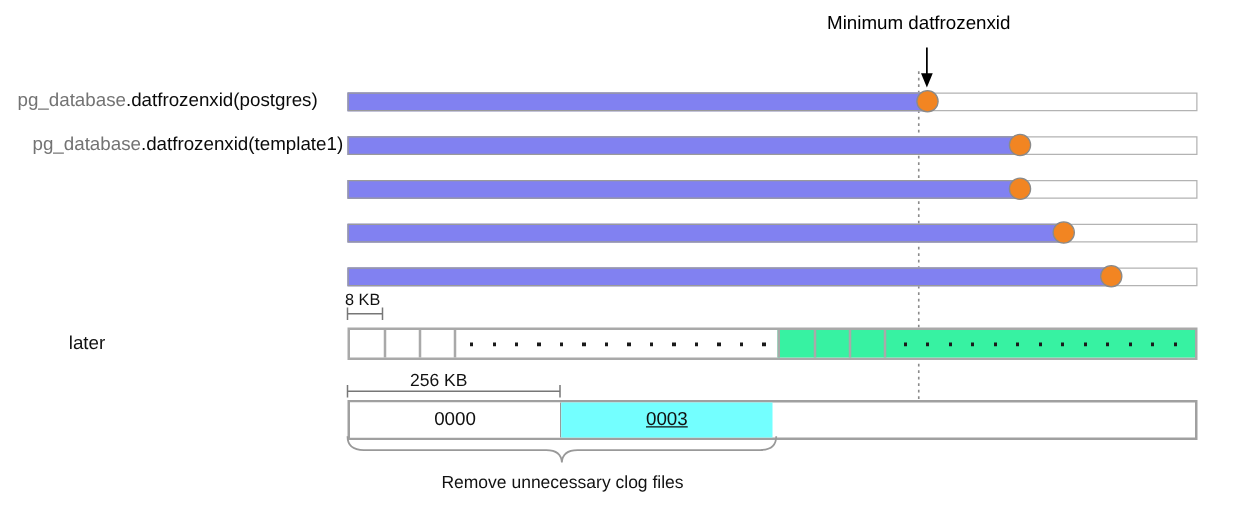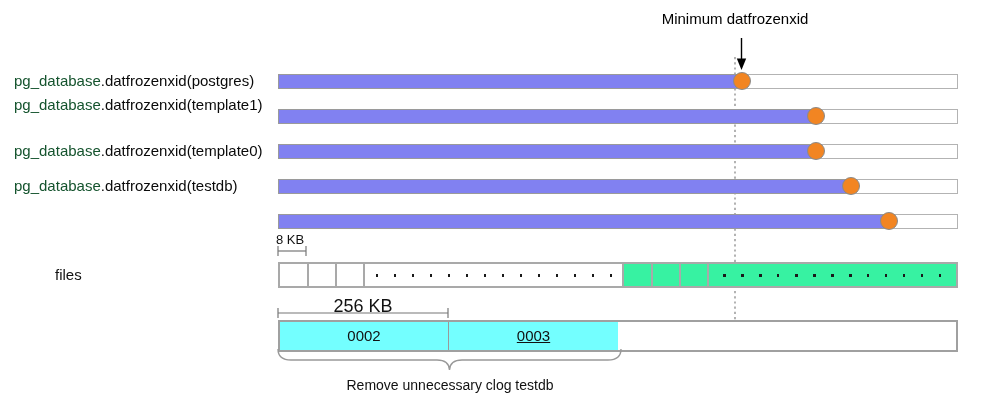--- a/index.html
+++ b/index.html
@@ -7,49 +7,49 @@
     position:relative; width:998px; height:407px; background:#fff;
     font-family:"Liberation Sans", sans-serif; color:#111; overflow:hidden;
   }
   
   .anno-title{position:absolute; left:635px; top:10px; width:200px; text-align:center;
     font-size:15px; color:#000;}
   svg.layer{position:absolute; left:0; top:0; width:998px; height:407px; pointer-events:none;}
   #underlay{z-index:0;} #overlay{z-index:2;}
   
   .row-label{position:absolute; left:14px; height:20px; line-height:20px; font-size:15px; white-space:nowrap;}
-  .row-label .pfx{color:#14532d;}
+  .row-label .pfx{color:#737373;}
   .row-label .sfx{color:#0a0a0a;text-align:right;}
   .track{position:absolute; left:278px; width:678px; height:13px; background:#fff;
     border:1px solid #b3b3b3;}
   .bar{position:absolute; left:-1px; top:-1px; height:13px; background:#8181f1; border:1px solid #9a9a9a;}
   .marker{position:absolute; top:-3px; width:16px; height:16px; border-radius:50%;
     background:#f28522; border:1px solid #8a8a8a; z-index:3;}
   .r0{top:74px;} .r1{top:109px;} .r2{top:144px;} .r3{top:179px;} .r4{top:214px;}
-  .l0{top:71px;} .l1{top:95px;} .l2{top:141px;} .l3{top:176px;} .l4{top:211px;}
+  .l0{top:71px;} .l1{top:106px;margin-left:12px;} .l2{top:141px;} .l3{top:176px;} .l4{top:211px;}
   
   .clog-label{position:absolute; left:55px; top:262px; height:26px; line-height:26px; font-size:15px;}
   .clog-track{position:absolute; left:278px; top:262px; width:676px; height:22px;
     background:#fff; border:2px solid #a9a9a9; z-index:1;}
   .green-region{position:absolute; left:342px; top:0; bottom:0; right:0; background:#37f2a2;
     border-left:2px solid #a9a9a9;}
   .cell-div{position:absolute; top:0; bottom:0; width:2px; background:#a9a9a9;}
   .dots{position:absolute; top:10px; height:3px;
     background-image:repeating-linear-gradient(to right,#1a1a1a 0 2.5px,transparent 2.5px 18px);}
   .scale8-label{position:absolute; left:276px; top:232px; font-size:13px;}
   
   .pgclog-label{position:absolute; left:55px; top:312px; font-size:15px; line-height:20px; white-space:nowrap;}
   .pgclog-label .small{font-size:12px; color:#222;}
   .pgclog-track{position:absolute; left:278px; top:320px; width:676px; height:28px;
     border:2px solid #a0a0a0; display:flex; z-index:1; background:#fff;}
   .seg{width:169px; height:28px; line-height:28px; text-align:center; font-size:15px;
     border-right:1px solid #999; background:#fff; box-sizing:border-box;}
   .seg:last-child{border-right:none; width:169px;text-decoration:underline;}
   .seg.kept{background:#73ffff;}
-  .scale256-label{position:absolute; left:278px; top:296px; width:170px; text-align:center; font-size:18px;}
+  .scale256-label{position:absolute; left:266px; top:296px; width:170px; text-align:center; font-size:14px;}
   
   .remove-note{position:absolute; left:300px; top:377px; width:300px; text-align:center; font-size:14px;}
 </style>
 </head>
 <body>
 
 <div id="canvas">
 
   <svg class="layer" id="underlay">
     <line x1="735" y1="57" x2="735" y2="320" stroke="#8a8a8a" stroke-width="1.3" stroke-dasharray="2.2 3"></line>
@@ -83,56 +83,50 @@
   </div>
 
   <div class="row-label l1">
     <span class="pfx">pg_database</span><span class="sfx">.datfrozenxid(template1)</span>
   </div>
   <div class="track r1">
     <div class="bar" style="width: 537px;"></div>
     <div class="marker" style="left: 528px;"></div>
   </div>
 
-  <div class="row-label l2">
-    <span class="pfx">pg_database</span><span class="sfx">.datfrozenxid(template0)</span>
-  </div>
   <div class="track r2">
     <div class="bar" style="width: 537px;"></div>
     <div class="marker" style="left: 528px;"></div>
   </div>
 
-  <div class="row-label l3">
-    <span class="pfx">pg_database</span><span class="sfx">.datfrozenxid(testdb)</span>
-  </div>
   <div class="track r3">
     <div class="bar" style="width: 572px;"></div>
     <div class="marker" style="left: 563px;"></div>
   </div>
 
   <div class="track r4">
     <div class="bar" style="width: 610px;"></div>
     <div class="marker" style="left: 601px;"></div>
   </div>
 
   <div class="scale8-label">8 KB</div>
-  <div class="clog-label">files</div>
+  <div class="clog-label">later</div>
   <div class="clog-track">
     <div class="green-region"></div>
     <div class="cell-div" style="left:27px"></div>
     <div class="cell-div" style="left:55px"></div>
     <div class="cell-div" style="left:83px"></div>
     <div class="cell-div" style="left:371px"></div>
     <div class="cell-div" style="left:399px"></div>
     <div class="cell-div" style="left:427px"></div>
     <div class="dots" style="left:96px;  width:240px"></div>
     <div class="dots" style="left:443px; width:232px"></div>
   </div>
 
   <div class="scale256-label">256 KB</div>
   <div class="pgclog-track">
-    <div class="seg kept">0002</div>
+    <div class="seg">0000</div>
     <div class="seg kept">0003</div>
   </div>
 
-  <div class="remove-note">Remove unnecessary clog testdb</div>
+  <div class="remove-note">Remove unnecessary clog files</div>
 
 </div>
 
 </body></html>

